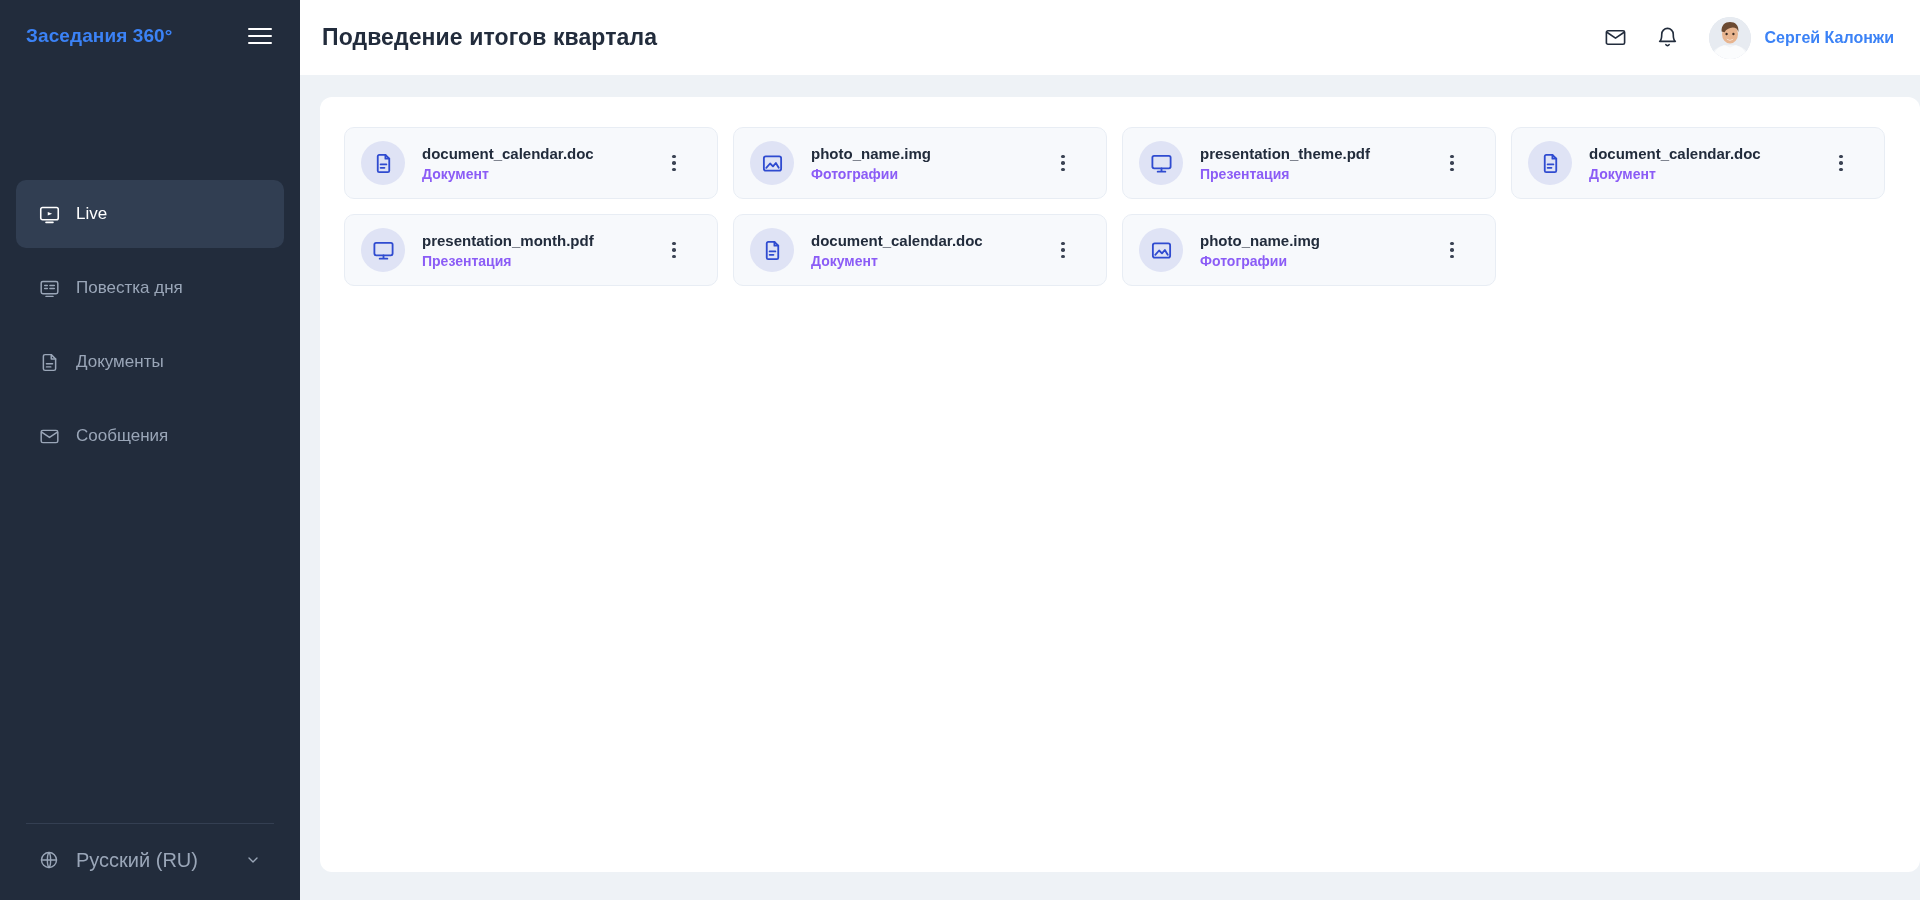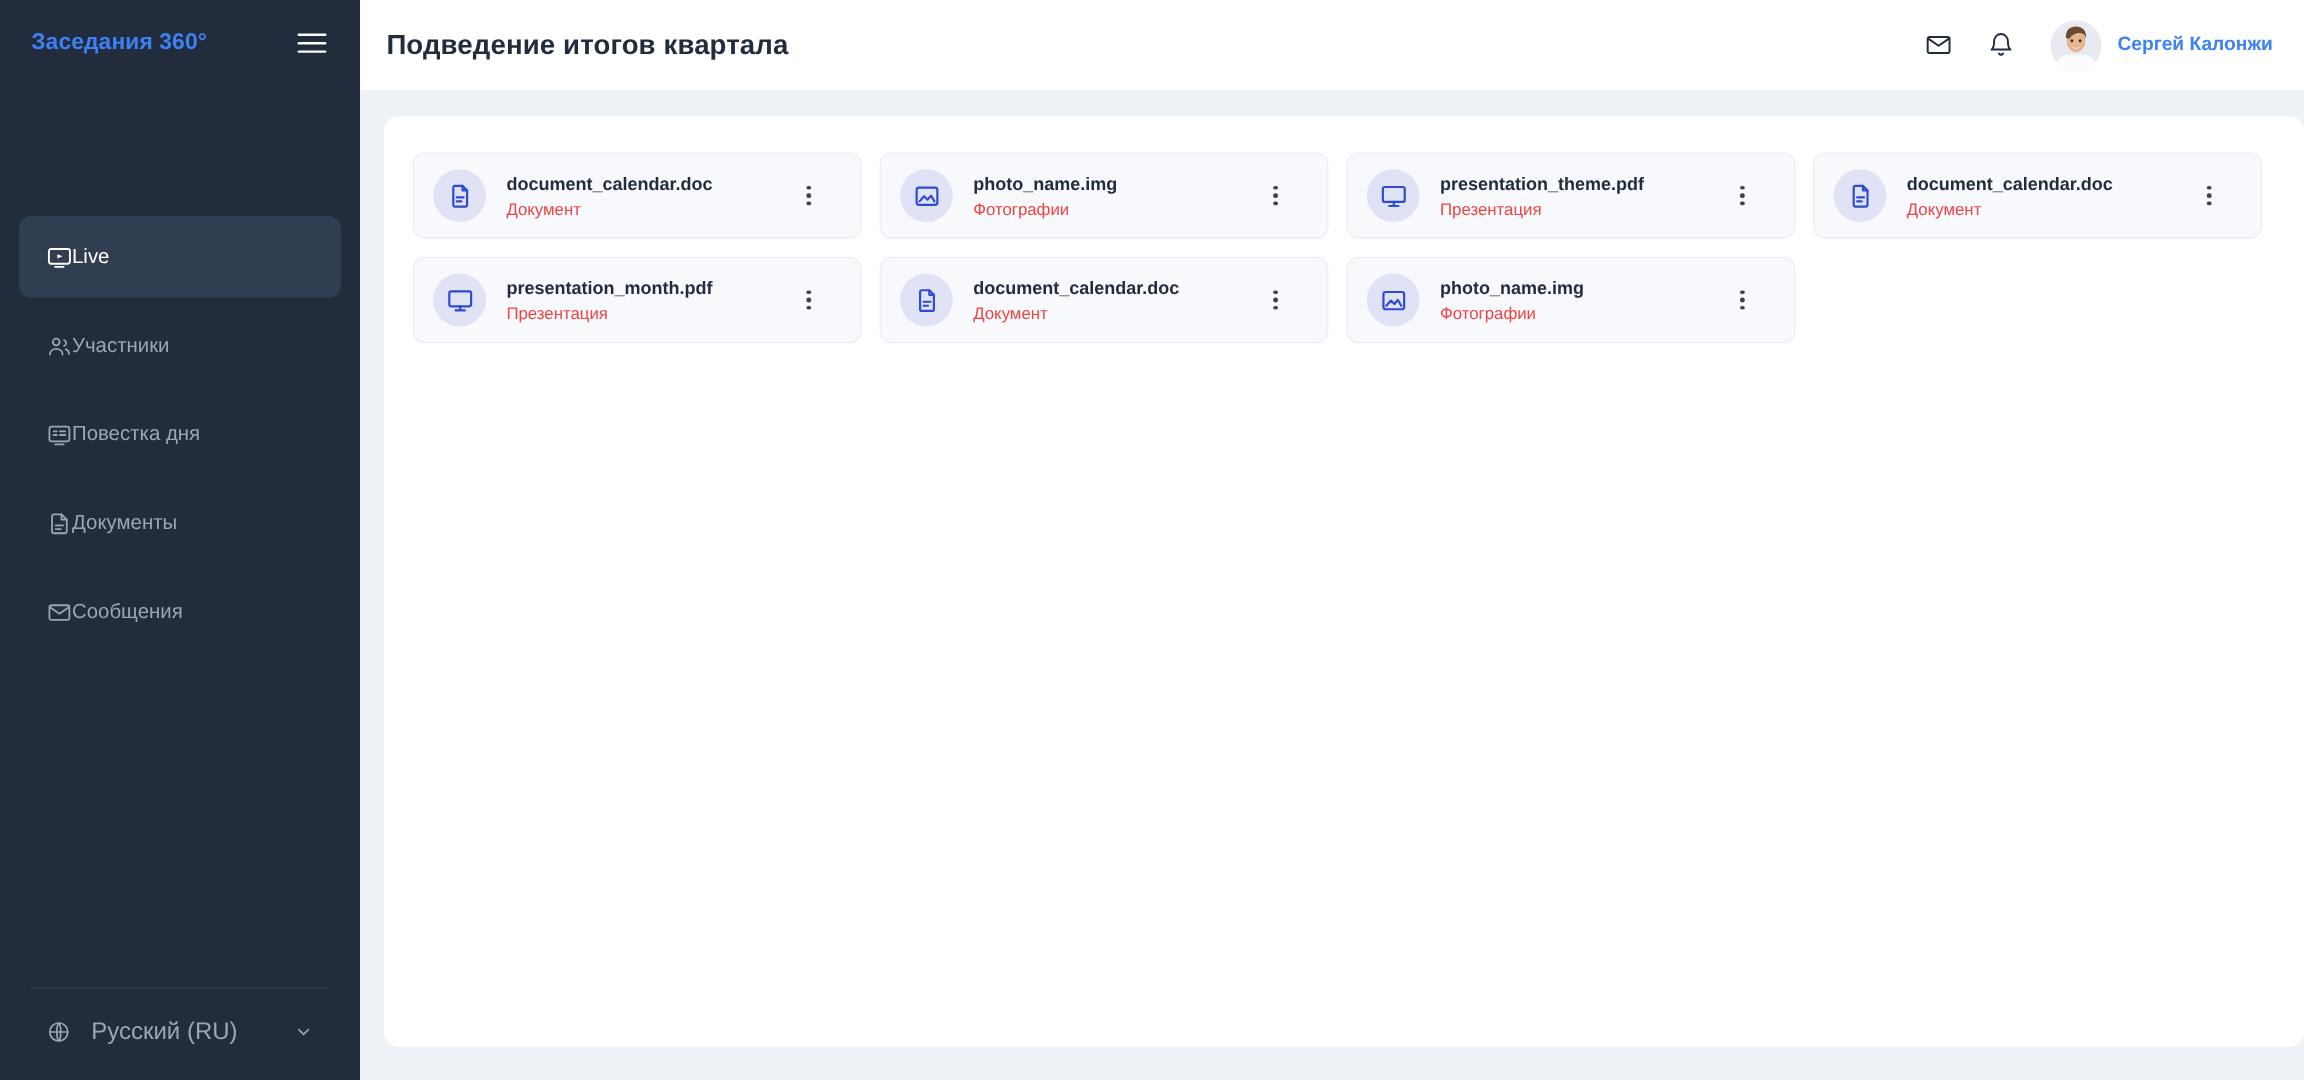--- a/index.html
+++ b/index.html
@@ -72,20 +72,21 @@
     margin-top: 108px;
     display: flex;
     flex-direction: column;
     gap: 6px;
     padding: 0 16px;
   }
 
   .nav-item {
     display: flex;
     align-items: center;
+    gap: 16px;
     height: 68px;
     padding: 0 22px;
     border-radius: 10px;
     color: #9aa6b8;
     font-size: 17px;
     cursor: pointer;
     white-space: nowrap;
   }
   .nav-item .nav-icon {
     width: 22px;
@@ -249,22 +250,23 @@
   .file-name {
     font-size: 15px;
     font-weight: bold;
     color: #222c3c;
     white-space: nowrap;
     overflow: hidden;
     text-overflow: ellipsis;
   }
   .file-type {
     font-size: 14px;
-    color: #ef4444;
+    color: #8b5cf6;
     white-space: nowrap;
+    font-weight: bold;
   }
 
   .kebab {
     width: 26px;
     height: 30px;
     display: flex;
     flex-direction: column;
     align-items: center;
     justify-content: center;
     gap: 3px;
@@ -301,31 +303,20 @@
         <span class="nav-icon">
           <svg width="21" height="21" viewBox="0 0 24 24" fill="none" stroke="currentColor" stroke-width="1.8" stroke-linecap="round" stroke-linejoin="round">
             <rect x="2" y="4" width="20" height="14" rx="2"></rect>
             <path d="M10 9l5 2-5 2z" fill="currentColor" stroke="none"></path>
             <path d="M8 21h8"></path>
           </svg>
         </span>
         <span>Live</span>
       </div>
 
-      <div class="nav-item">
-        <span class="nav-icon">
-          <svg width="21" height="21" viewBox="0 0 24 24" fill="none" stroke="currentColor" stroke-width="1.7" stroke-linecap="round" stroke-linejoin="round">
-            <circle cx="9" cy="8" r="3.2"></circle>
-            <path d="M3 20c0-3.3 2.7-5.5 6-5.5s6 2.2 6 5.5"></path>
-            <path d="M16.5 6.2a3 3 0 0 1 0 5.6"></path>
-            <path d="M18 14.8c2 .8 3.2 2.5 3.2 4.6"></path>
-          </svg>
-        </span>
-        <span>Участники</span>
-      </div>
 
       <div class="nav-item">
         <span class="nav-icon">
           <svg width="21" height="21" viewBox="0 0 24 24" fill="none" stroke="currentColor" stroke-width="1.7" stroke-linecap="round" stroke-linejoin="round">
             <rect x="2.5" y="4" width="19" height="14" rx="2"></rect>
             <path d="M6.5 8.5h3M6.5 12h3"></path>
             <path d="M12.5 8.5h5M12.5 12h5"></path>
             <path d="M8 21h8"></path>
           </svg>
         </span>

